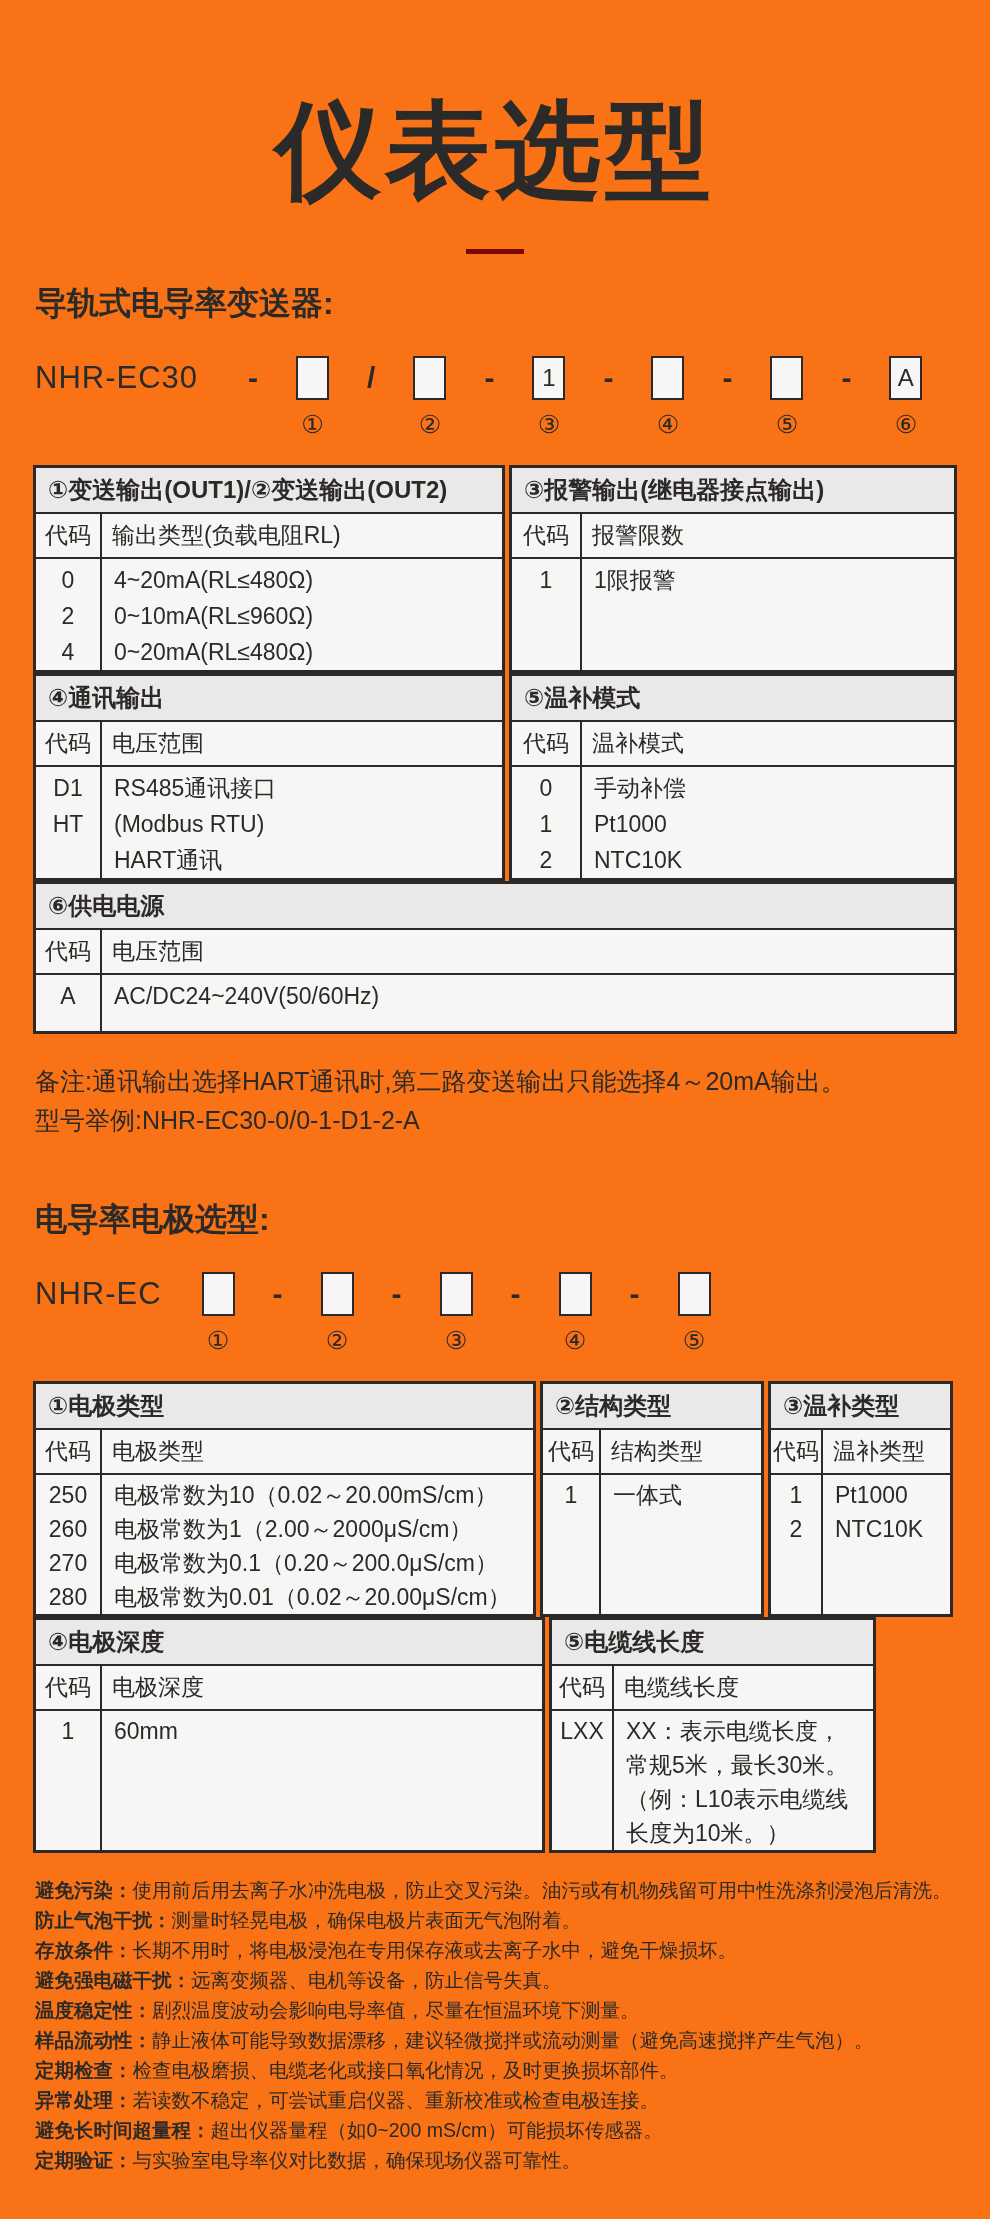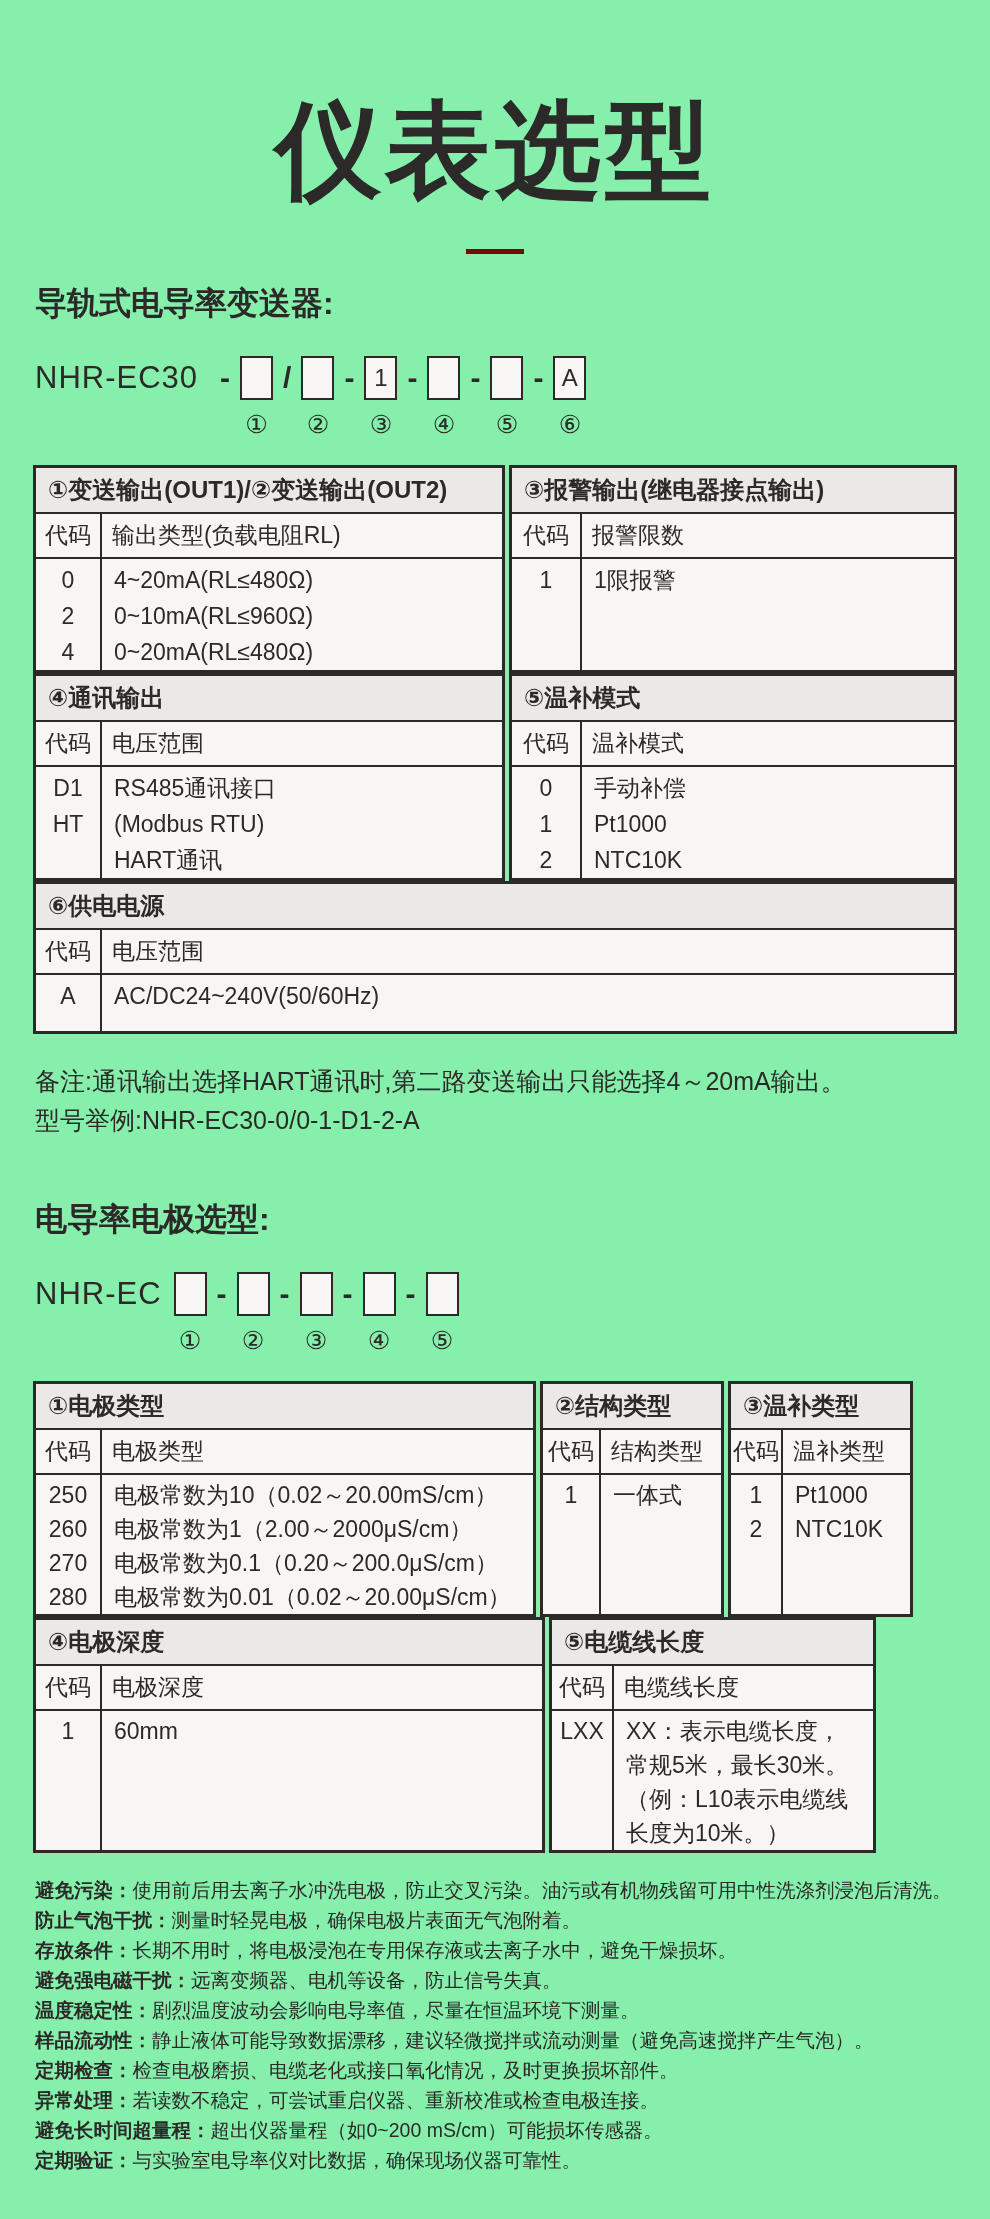--- a/index.html
+++ b/index.html
@@ -1,34 +1,34 @@
 <!DOCTYPE html>
 <html><head>
 <meta charset="utf-8">
 <style>
   * { margin:0; padding:0; box-sizing:border-box; }
   html,body { background:#e9e8e7; }
   .page {
     width:990px; height:2219px; margin:0 auto; overflow:hidden;
-    background:#86efac; color:#2b2a28;
+    background:#f97316; color:#2b2a28;
     font-family:"Liberation Sans","DejaVu Sans",sans-serif;
     position:relative;
   }
   
   .big-title {
     margin-top:92px; text-align:center;
     font-size:106px; font-weight:bold; letter-spacing:4px; line-height:1.1;
     color:#2b2a28;
   }
   .red-line { width:58px; height:5px; background:#7b0606; margin:40px auto 0 auto; }
   
   .sec-heading { margin:28px 4px 0 35px; font-size:32px; font-weight:bold; }
   .sec-heading.second { margin-top:58px; }
   
-  .model { display:flex; align-items:flex-start; margin:30px 0 0 35px; }
+  .model { display:flex; align-items:flex-start; margin:30px 0 0 35px;gap:28px; }
   .mprefix { font-size:31px; line-height:44px; letter-spacing:1px; margin-right:12px; }
   .msep { font-size:30px; line-height:44px; font-weight:bold; margin:0 10px; }
   .mslot { display:flex; flex-direction:column; align-items:center; }
   .mbox {
     width:33px; height:44px; border:2px solid #2b2a28; background:#f7f6f4;
     display:flex; align-items:center; justify-content:center; font-size:24px;
   }
   .mnum { font-size:25px; margin-top:10px; color:#2b2a28; }
   
   .band { display:flex; width:924px; margin-left:33px;margin-top:12px; }
@@ -256,21 +256,21 @@
             <div class="line h34">280</div>
           </div>
           <div class="dcol">
             <div class="line h34">电极常数为10（0.02～20.00mS/cm）</div>
             <div class="line h34">电极常数为1（2.00～2000μS/cm）</div>
             <div class="line h34">电极常数为0.1（0.20～200.0μS/cm）</div>
             <div class="line h34">电极常数为0.01（0.02～20.00μS/cm）</div>
           </div>
         </div>
       </div>
-      <div class="sec" style="width:184px">
+      <div class="sec" style="width:224px">
         <div class="sec-header">②结构类型</div>
         <div class="sec-sub">
           <div class="ccol w58">代码</div>
           <div class="dcol">结构类型</div>
         </div>
         <div class="sec-data">
           <div class="ccol w58">
             <div class="line h34">1</div>
           </div>
           <div class="dcol">

